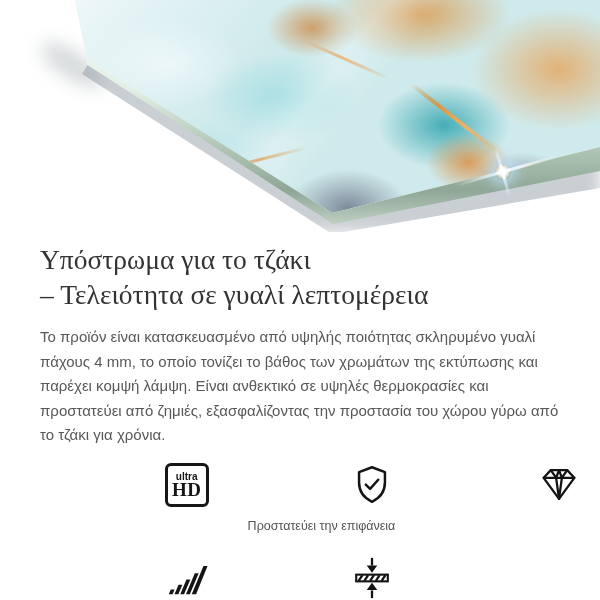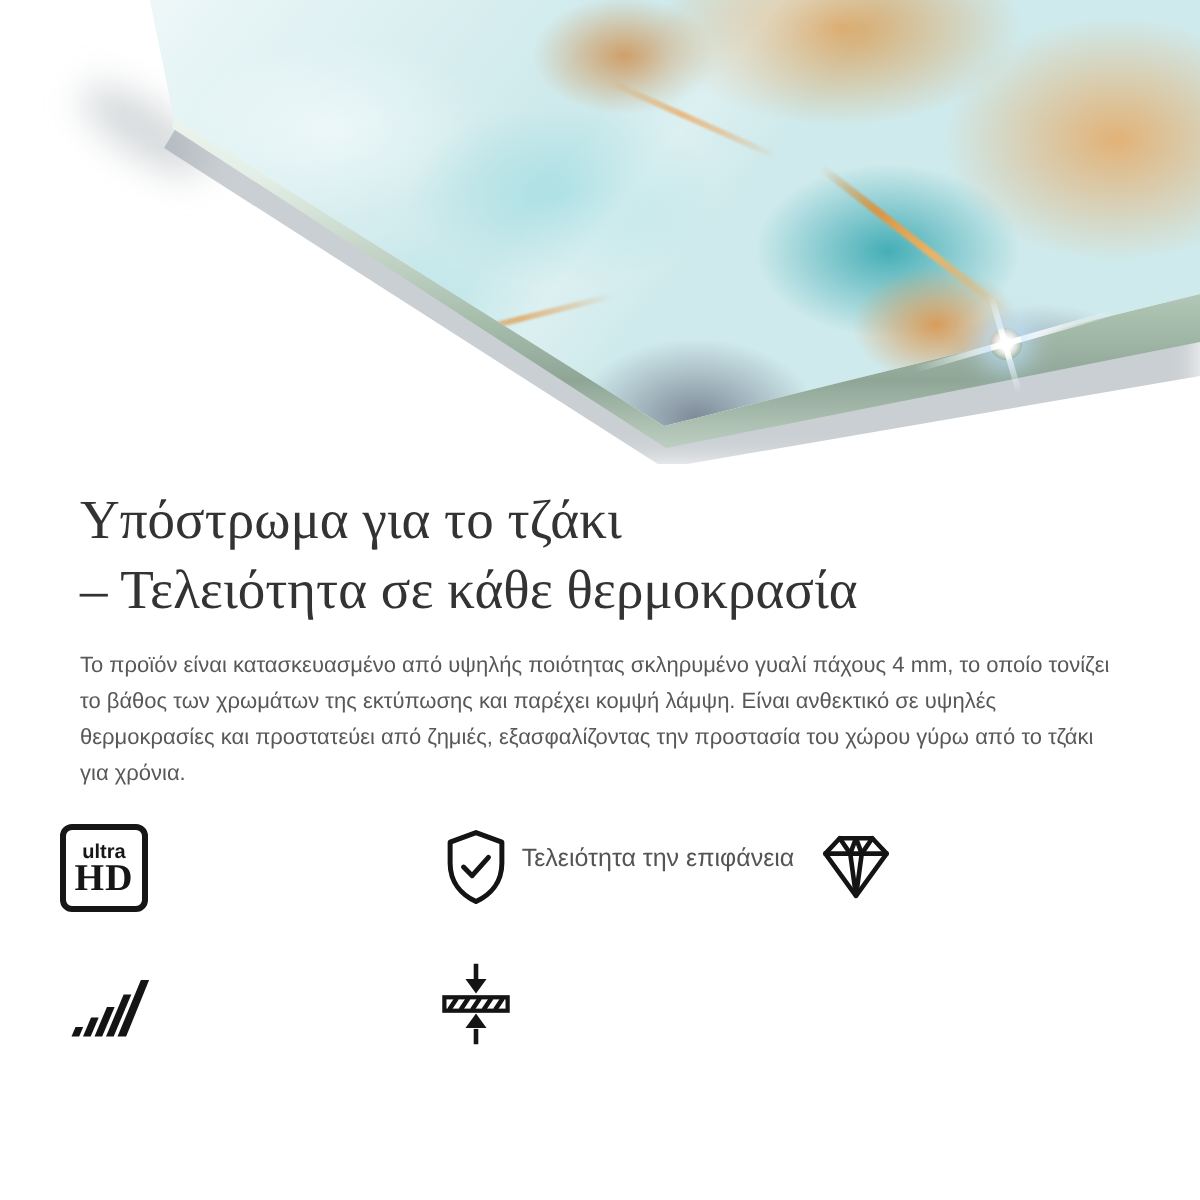--- a/index.html
+++ b/index.html
@@ -70,29 +70,29 @@
     box-shadow:0 0 14px 5px rgba(190,225,255,.8);
   }
   
   .heading {
     margin:10px 40px 0; font-family:"Liberation Serif","DejaVu Serif",serif;
     font-weight:400; font-size:27.5px; line-height:1.28; color:#333333;
   }
   .heading span { display:block; }
   .description {
     margin:13px 40px 0; max-width:526px;
-    font-size:11px; line-height:1.63; color:#585858;
+    font-size:15px; line-height:1.63; color:#585858;
   }
   
   .features {
     display:grid; grid-template-columns:repeat(3,1fr);
     row-gap:22px; column-gap:8px;
     margin:14px 18px 0 30px;
   }
-  .feature { display:flex; flex-direction:row; align-items:flex-start; }
+  .feature { display:flex; flex-direction:column; align-items:flex-end; }
   .icon-wrap { height:46px; display:flex; align-items:center; justify-content:center; }
   .feature-label { margin-top:11px; font-size:12.5px; color:#545454; text-align:center; white-space:nowrap; }
   .hd-box {
     width:38px; height:38px; border:3px solid #161616; border-radius:6px;
     display:flex; flex-direction:column; align-items:center; justify-content:center;
     color:#161616; font-weight:bold;
   }
   .hd-box .t { font-size:10px; line-height:10px; }
   .hd-box .b { font-size:19px; line-height:15px; letter-spacing:.5px;font-family:Liberation Serif, serif; }
   svg.ic { display:block; }
@@ -111,21 +111,21 @@
       <div class="vein vein-c"></div>
     </div>
     <div class="glass-edge"></div>
     <div class="sparkle-ray-h"></div>
     <div class="sparkle-ray-v"></div>
     <div class="sparkle-core"></div>
   </div>
 
   <h1 class="heading">
     <span>Υπόστρωμα για το τζάκι</span>
-    <span>– Τελειότητα σε κάθε θερμοκρασία</span>
+    <span>– Τελειότητα σε γυαλί λεπτομέρεια</span>
   </h1>
 
   <p class="description">Το προϊόν είναι κατασκευασμένο από υψηλής ποιότητας σκληρυμένο γυαλί πάχους 4 mm, το οποίο τονίζει το βάθος των χρωμάτων της εκτύπωσης και παρέχει κομψή λάμψη. Είναι ανθεκτικό σε υψηλές θερμοκρασίες και προστατεύει από ζημιές, εξασφαλίζοντας την προστασία του χώρου γύρω από το τζάκι για χρόνια.</p>
 
   <div class="features">
 
 
     <div class="feature">
       <div class="icon-wrap">
         <div class="hd-box">
@@ -135,21 +135,21 @@
       </div>
     </div>
 
     <div class="feature">
       <div class="icon-wrap">
         <svg class="ic" width="46" height="46" viewBox="0 0 48 48" fill="none" stroke="#141414" stroke-width="2.6" stroke-linecap="round" stroke-linejoin="round">
           <path d="M24 5.5 L37.5 10.5 V21.5 C37.5 31.5 31.5 38 24 41.5 C16.5 38 10.5 31.5 10.5 21.5 V10.5 Z"></path>
           <path d="M17.5 23.5 L22 28 L30.5 18.5"></path>
         </svg>
       </div>
-      <div class="feature-label">Τελειότητα την επιφάνεια</div>
+      <div class="feature-label">Προστατεύει την επιφάνεια</div>
     </div>
 
     <div class="feature">
       <div class="icon-wrap">
         <svg class="ic" width="46" height="46" viewBox="0 0 48 48" fill="none" stroke="#141414" stroke-width="2.4" stroke-linecap="round" stroke-linejoin="round">
           <path d="M15.5 8.5 H32.5 L40 16.5 L24 38.5 L8 16.5 Z"></path>
           <path d="M8 16.5 H40"></path>
           <path d="M15.5 8.5 L21 16.5 L24 38.5 L27 16.5 L32.5 8.5"></path>
           <path d="M21 16.5 L24 8.5 L27 16.5"></path>
         </svg>

